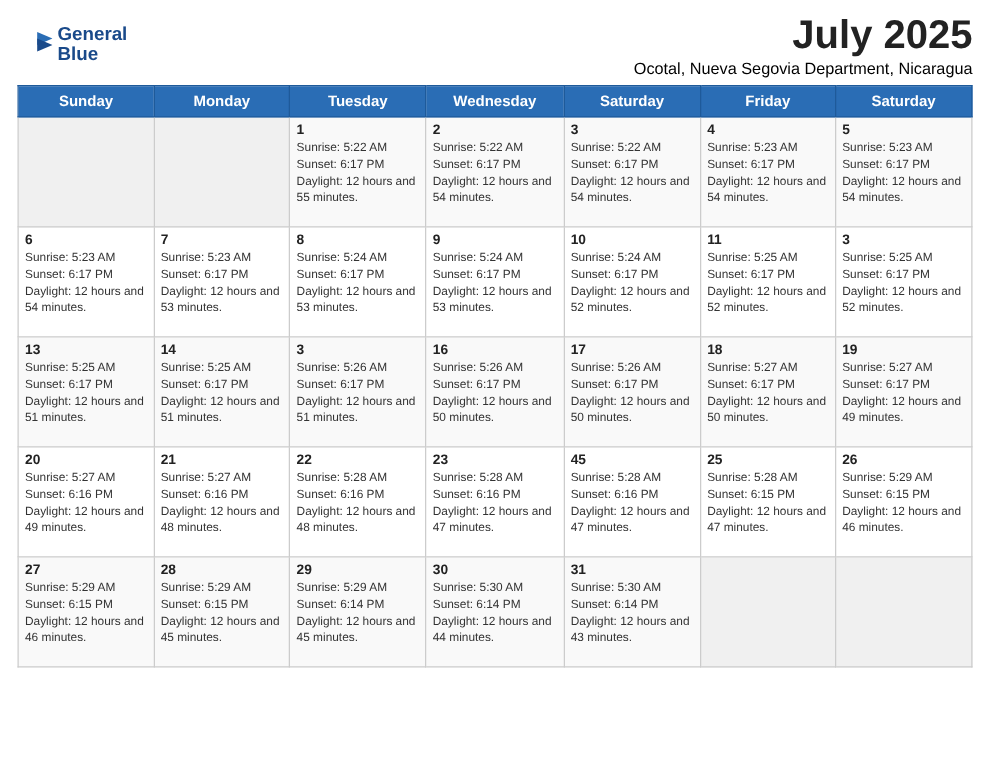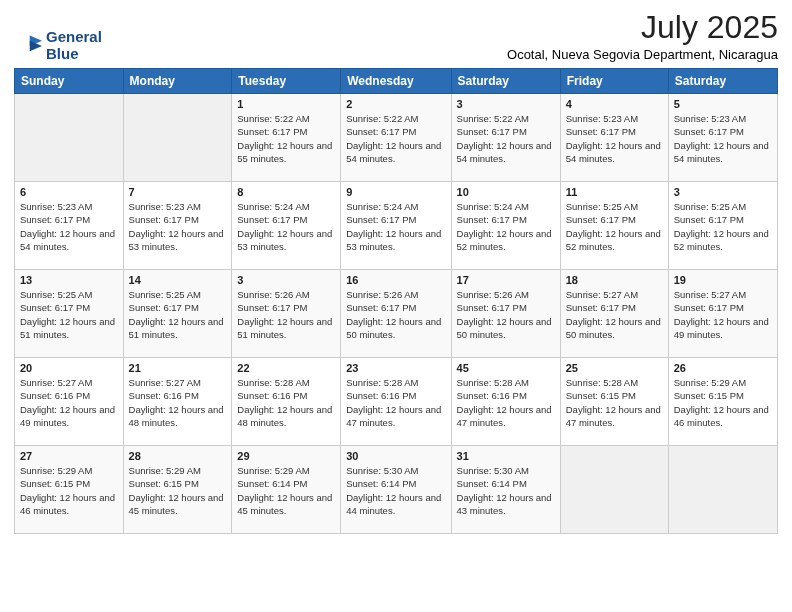--- a/index.html
+++ b/index.html
@@ -11,21 +11,21 @@
       overflow: hidden;
     }
     .page {
       width: 792px;
       min-height: 612px;
       background: #fff;
       padding: 10px 14px 10px 14px;
     }
     .header-row {
       display: flex;
-      align-items: flex-end;
+      align-items: center;
       justify-content: space-between;
       margin-bottom: 2px;
     }
     .logo {
       display: flex;
       align-items: center;
       gap: 4px;
     }
     .logo-text {
       font-size: 15px;
@@ -35,39 +35,39 @@
     }
     .logo-icon {
       width: 28px;
       height: 28px;
     }
     .title-block {
       text-align: right;
     }
     .main-title {
       font-size: 32px;
-      font-weight: normal;
+      font-weight: bold;
       color: #222;
       line-height: 1.1;
     }
     .subtitle {
       font-size: 13px;
       color: #000000;
       margin-top: 2px;
     }
     .calendar {
       width: 100%;
       border-collapse: collapse;
       margin-top: 6px;
       font-size: 10.5px;
     }
     .calendar thead th {
       background: #2a6db5;
       color: #fff;
-      text-align: left;
+      text-align: center;
       padding: 5px 6px;
       font-size: 12px;
       font-weight: bold;
       border: 1px solid #1e5a9a;
       margin-top: 28px;
     }
     .calendar tbody td {
       border: 1px solid #ccc;
       vertical-align: top;
       padding: 4px 5px;

